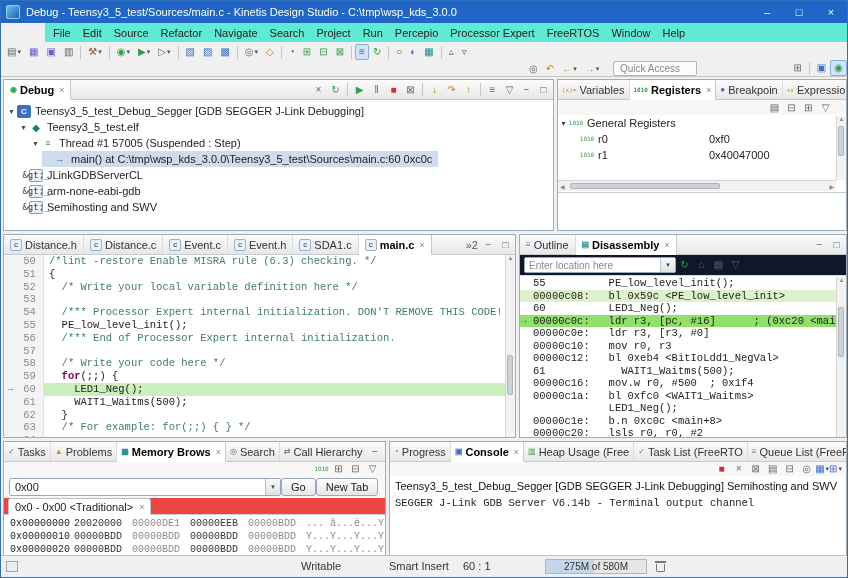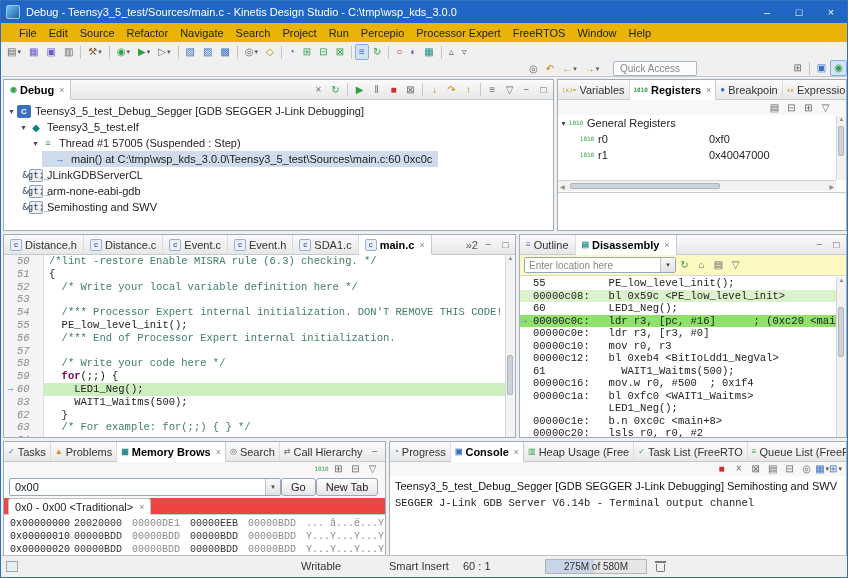--- a/index.html
+++ b/index.html
@@ -5,21 +5,21 @@
 *{margin:0;padding:0;box-sizing:border-box;}
 body{font-family:"Liberation Sans",sans-serif;font-size:11px;color:#222;background:#888;}
 .win{position:relative;width:848px;height:578px;background:#f0f0f0;overflow:hidden;border:1px solid #2f6fc0;}
 
 .titlebar{height:22px;background:#2166c4;display:flex;align-items:center;padding-left:5px;color:#fff;}
 .appicon{width:14px;height:14px;border-radius:2px;background:linear-gradient(135deg,#6cc4ee,#1f5fae);margin-right:6px;border:1px solid #9ccaf0;flex:none;}
 .title{font-size:11px;white-space:nowrap;}
 .winbtns{margin-left:auto;display:flex;height:22px;}
 .wb{width:32px;text-align:center;line-height:22px;font-size:11px;}
 
-.menubar{height:19px;background:#eab308;display:flex;align-items:center;padding-left:12px;}
+.menubar{height:19px;background:#5eead4;display:flex;align-items:center;padding-left:2px;margin-left:44px;}
 .mi{padding:2px 6px;white-space:nowrap;}
 
 .toolbar{position:absolute;left:0;top:41px;width:848px;height:35px;background:#f0f0f0;border-bottom:1px solid #c6c6c6;}
 .tr1{display:flex;align-items:center;height:19px;padding:1px 2px 0 2px;}
 .tr2{position:relative;height:15px;}
 .tbtn{display:flex;align-items:center;height:16px;padding:0 3px;border-radius:2px;border:1px solid transparent;}
 .tbtn.on{background:#d2e3f6;border-color:#86aede;}
 .gi{font-size:10px;line-height:1;}
 .dd{font-size:7px;color:#555;margin-left:1px;}
 .tsep{width:1px;height:13px;background:#c6c6c6;margin:0 3px;}
@@ -59,27 +59,27 @@
 .vval{flex:1;padding-left:5px;}
 .vs{position:absolute;width:10px;background:#f2f2f2;border-left:1px solid #d5d5d5;font-size:6px;color:#888;text-align:center;}
 .hs{position:absolute;height:11px;background:#f2f2f2;border-top:1px solid #d5d5d5;font-size:6px;color:#888;}
 .sb{position:absolute;background:#cdd2d8;border:1px solid #aeb4bc;border-radius:2px;}
 .detail{border-top:1px solid #c4ccd4;background:#fff;}
 
 .ficon{width:12px;height:12px;background:#eaf1fb;border:1px solid #9ab0cc;color:#335;font-size:8px;display:flex;align-items:center;justify-content:center;border-radius:2px;font-weight:normal;flex:none;}
 .edbody{position:absolute;left:0;right:10px;top:20px;bottom:0;font-family:"Liberation Mono","DejaVu Sans Mono",monospace;font-size:10.5px;line-height:12.8px;overflow:hidden;background:#fff;}
 .erow{display:flex;height:12.8px;}
 .emark{width:13px;background:#f4f4f4;flex:none;text-align:center;font-size:9px;line-height:12.8px;color:#2f7dd2;font-weight:bold;}
-.enum{width:27px;flex:none;color:#8a8a8a;text-align:left;padding-right:1px;background:#f4f4f4;border-right:1px solid #e0e0e0;font-style:italic;}
+.enum{width:27px;flex:none;color:#8a8a8a;text-align:center;padding-right:1px;background:#f4f4f4;border-right:1px solid #e0e0e0;}
 .ecode{flex:1;white-space:pre;padding-left:5px;}
 .erow.cur .ecode{background:#cdeebd;}
 .cmt{color:#3f7f5f;}
 .kw{color:#7f0055;font-weight:bold;}
 
-.dtool{height:21px;display:flex;align-items:center;border-bottom:1px solid #d8d8d8;background:#fef9c3;padding-left:4px;}
+.dtool{height:21px;display:flex;align-items:center;border-bottom:1px solid #d8d8d8;background:#0f172a;padding-left:4px;}
 .locbox{width:152px;height:16px;border:1px solid #98a8bc;background:#fff;display:flex;align-items:center;border-radius:2px;flex:none;}
 .loctext{flex:1;color:#888;padding-left:4px;font-size:10px;white-space:nowrap;overflow:hidden;}
 .locdd{width:15px;height:100%;background:linear-gradient(#f8f8f8,#e2e2e2);border-left:1px solid #b8c2cc;display:flex;align-items:center;justify-content:center;font-size:7px;color:#444;flex:none;}
 .dbody{position:absolute;left:0;right:10px;top:42px;bottom:0;overflow:hidden;font-family:"Liberation Mono","DejaVu Sans Mono",monospace;font-size:10.5px;line-height:12.5px;background:#fff;}
 .dl{height:12.5px;white-space:pre;padding-left:13px;position:relative;}
 .dl.hl{background:#90e06c;}
 .dl.hl2{background:#dcf2cc;}
 .dlarrow{position:absolute;left:1px;top:0;color:#2f6fd0;font-weight:bold;font-size:10px;}
 
 .mtoolrow{height:14px;display:flex;justify-content:flex-end;align-items:center;background:#f7f7f7;padding-right:4px;}
@@ -518,21 +518,21 @@
           <span class="enum">59</span>
           <span class="ecode"><span>  </span><span class="kw">for</span><span>(;;) {</span></span>
         </div>
       <div class="erow cur">
           <span class="emark">→</span>
           <span class="enum">60</span>
           <span class="ecode">    LED1_Neg();</span>
         </div>
       <div class="erow">
           <span class="emark"></span>
-          <span class="enum">83</span>
+          <span class="enum">61</span>
           <span class="ecode">    WAIT1_Waitms(500);</span>
         </div>
       <div class="erow">
           <span class="emark"></span>
           <span class="enum">62</span>
           <span class="ecode">  }</span>
         </div>
       <div class="erow">
           <span class="emark"></span>
           <span class="enum">63</span>

